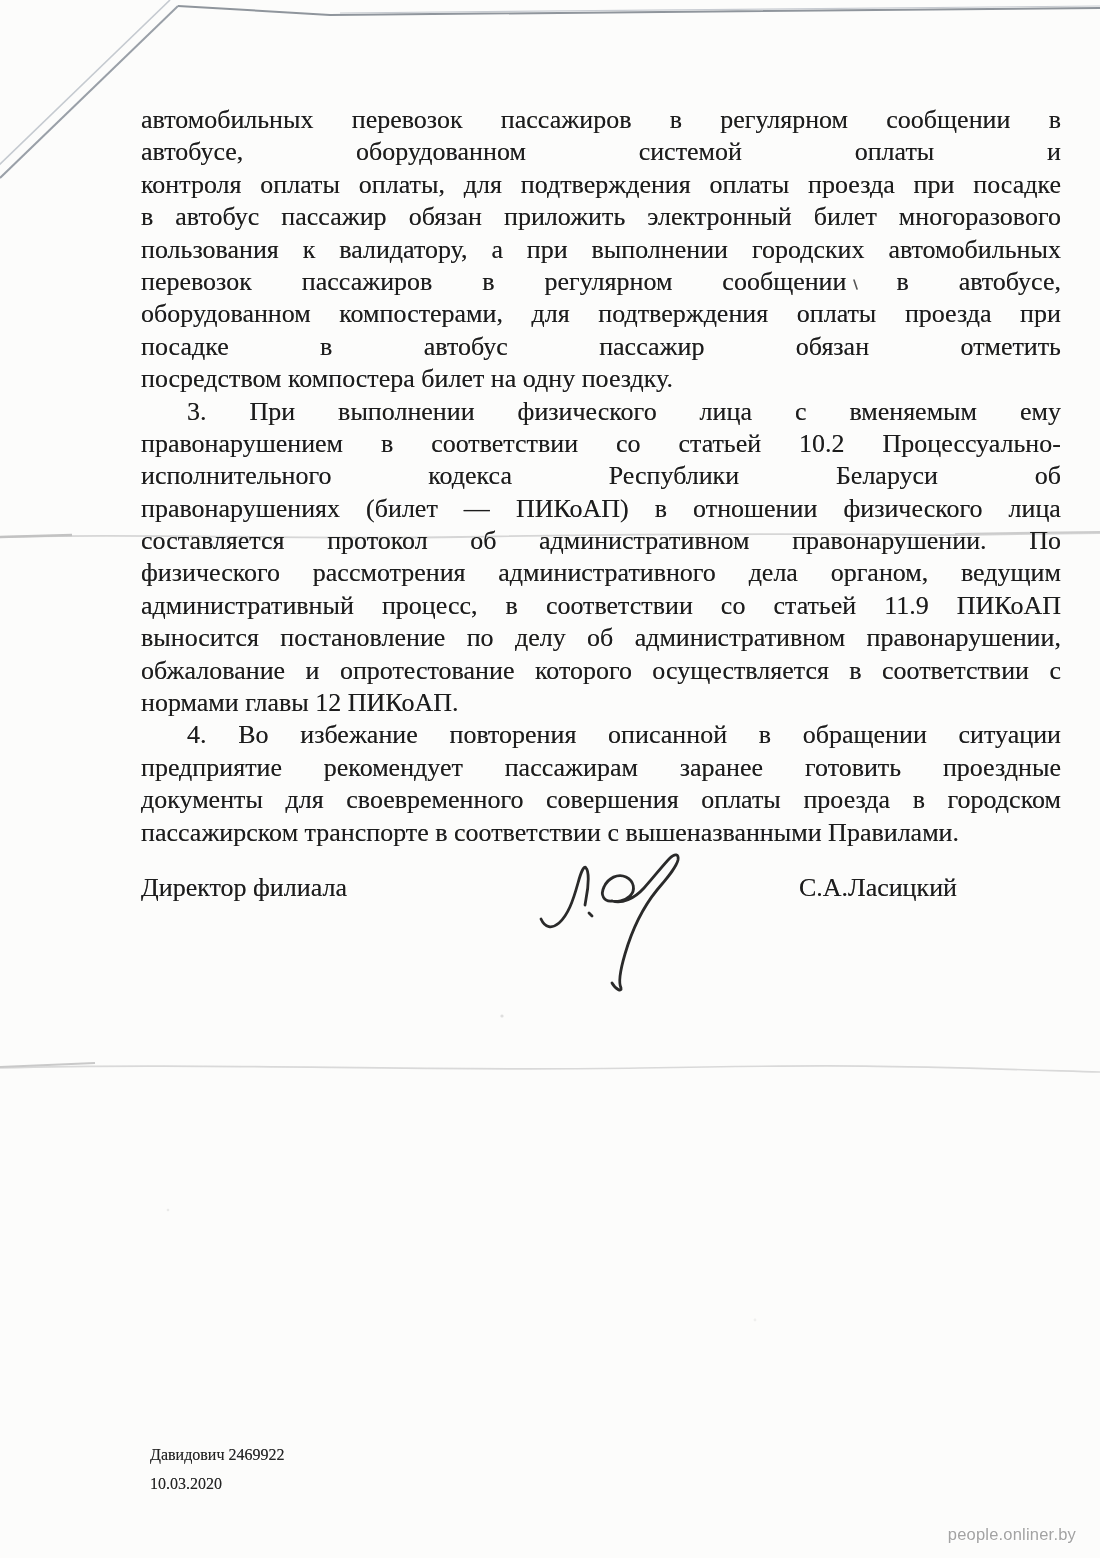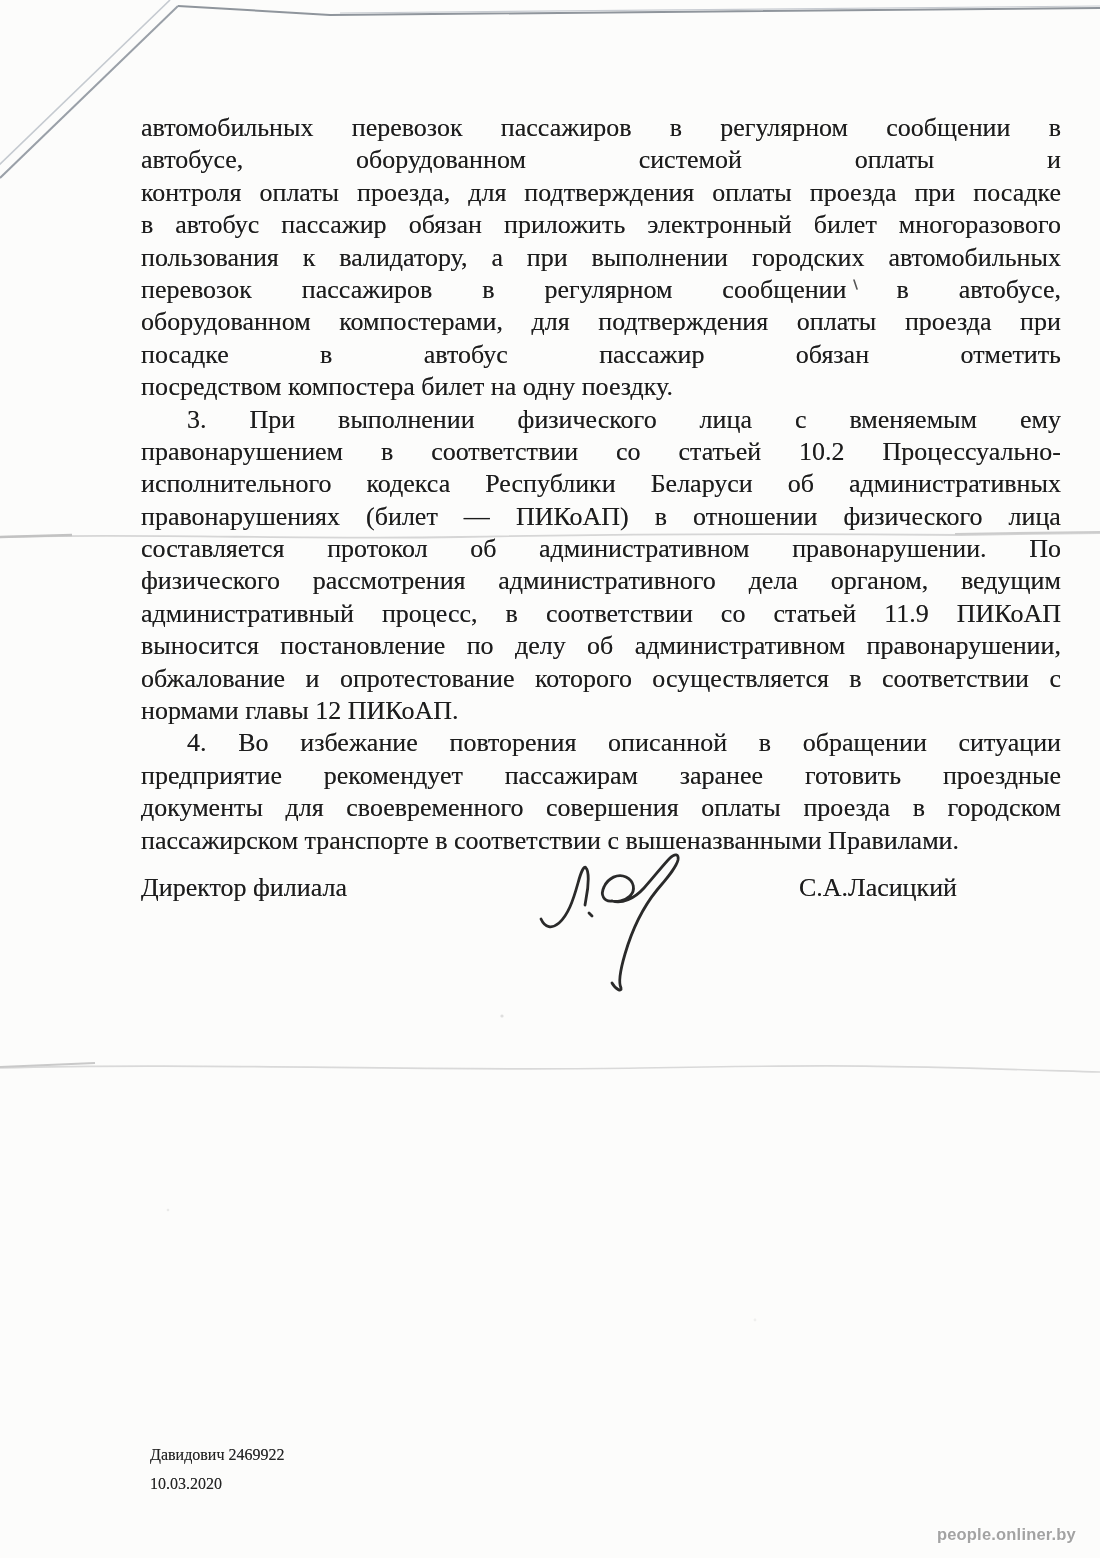--- a/index.html
+++ b/index.html
@@ -16,21 +16,21 @@
     color:#1c1c1c;
   }
   
   .artifacts{
     position:absolute;left:0;top:0;width:1100px;height:1558px;
     pointer-events:none;
   }
   
   .text-block{
     position:absolute;
-    left:141px;top:112px;width:920px;
+    left:141px;top:104px;width:920px;
     font-size:26px;
     color:#1c1c1c;
     text-shadow:0 0 0.5px rgba(25,25,25,0.55);
   }
   .line{
     display:flex;
     justify-content:space-between;
     height:32.4px;
     line-height:32.4px;
     white-space:nowrap;
@@ -56,21 +56,21 @@
     left:150px;top:1440px;
     font-size:16px;line-height:29px;
     color:#242424;
     text-shadow:0 0 0.4px rgba(30,30,30,0.5);
   }
   
   .watermark{
     position:absolute;
     right:24px;bottom:14px;
     font-family:"Liberation Sans", sans-serif;
-    font-weight:bold;
+    font-weight:normal;
     font-size:16.5px;
     letter-spacing:0.2px;
     color:#a3a3a3;
     text-shadow:0 0 2px #ffffff,0 0 4px #ffffff,1px 1px 2px #ffffff,-1px -1px 2px #ffffff;
     margin-top:28px;
   }
 </style>
 </head>
 <body>
 
@@ -112,21 +112,21 @@
       <div class="line">
         <span>автобусе,</span>
         <span>оборудованном</span>
         <span>системой</span>
         <span>оплаты</span>
         <span>и</span>
       </div>
       <div class="line">
         <span>контроля</span>
         <span>оплаты</span>
-        <span>проезда,</span>
+        <span>оплаты,</span>
         <span>для</span>
         <span>подтверждения</span>
         <span>оплаты</span>
         <span>проезда</span>
         <span>при</span>
         <span>посадке</span>
       </div>
       <div class="line">
         <span>в</span>
         <span>автобус</span>
@@ -192,21 +192,20 @@
         <span>статьей</span>
         <span>10.2</span>
         <span>Процессуально-</span>
       </div>
       <div class="line">
         <span>исполнительного</span>
         <span>кодекса</span>
         <span>Республики</span>
         <span>Беларуси</span>
         <span>об</span>
-        <span>административных</span>
       </div>
       <div class="line">
         <span>правонарушениях</span>
         <span>(билет</span>
         <span>—</span>
         <span>ПИКоАП)</span>
         <span>в</span>
         <span>отношении</span>
         <span>физического</span>
         <span>лица</span>

